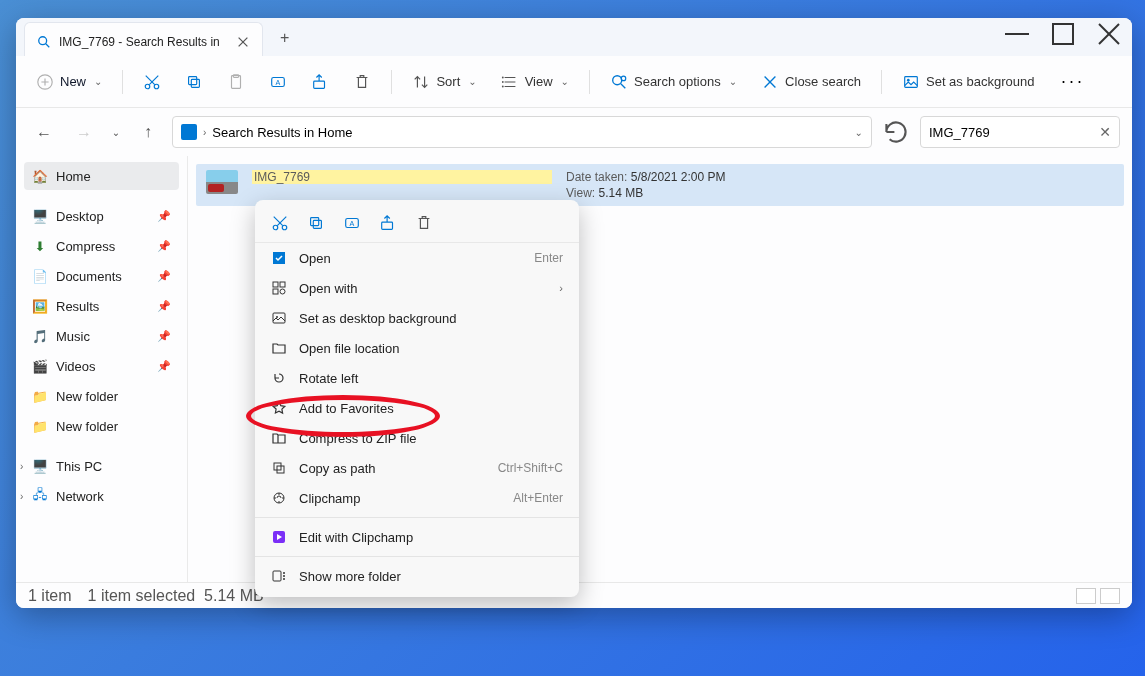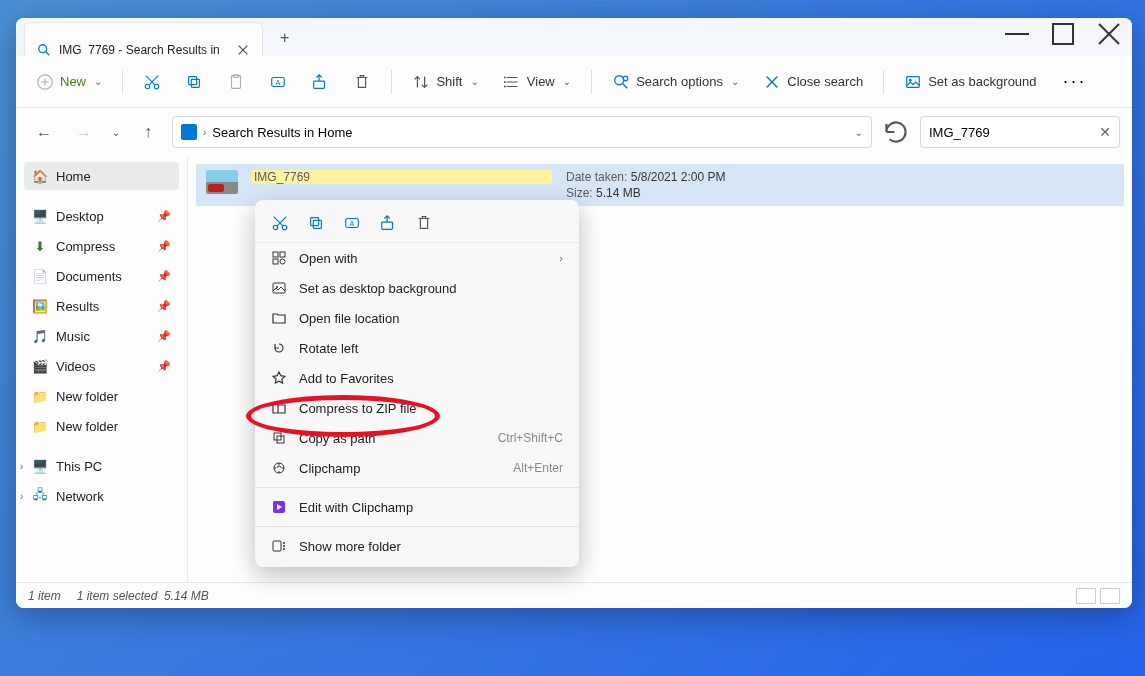--- a/index.html
+++ b/index.html
@@ -1,21 +1,21 @@
 <!DOCTYPE html>
 <html><head>
 <meta charset="utf-8">
 <style>
 * { margin: 0; padding: 0; box-sizing: border-box; font-family: "Segoe UI", sans-serif; }
 body { background: linear-gradient(135deg, #4a8fd4 0%, #2563eb 100%); width: 1145px; height: 676px; overflow: hidden; position: relative; }
 
 .window { position: absolute; top: 18px; left: 16px; width: 1116px; height: 590px; background: #f7f9fc; border-radius: 8px; box-shadow: 0 8px 32px rgba(0,0,0,0.3); display: flex; flex-direction: column; overflow: hidden; }
 
 .titlebar { height: 38px; display: flex; align-items: flex-start; background: #f3f6fb; }
-.tab { display: flex; align-items: center; gap: 8px; background: #fdfdfe; border-radius: 6px 6px 0 0; padding: 20px 12px; margin: 4px 0 0 8px; border: 1px solid #e2e6ee; border-bottom: none; font-size: 12px; color: #222; min-width: 200px; }
+.tab { display: flex; align-items: center; gap: 8px; background: #fdfdfe; border-radius: 6px 6px 0 0; padding: 12px 12px; margin: 4px 0 0 8px; border: 1px solid #e2e6ee; border-bottom: none; font-size: 12px; color: #222; min-width: 200px; }
 .tab .search-glyph { width: 14px; height: 14px; color: #0078d4; }
 .tab-close { width: 14px; height: 14px; color: #555; cursor: pointer; }
 .new-tab { width: 32px; height: 32px; display: flex; align-items: center; justify-content: center; margin: 4px 0 0 6px; color: #555; font-size: 16px; cursor: pointer; }
 .spacer { flex: 1; }
 .win-controls { display: flex; }
 .win-btn { width: 46px; height: 32px; display: flex; align-items: center; justify-content: center; color: #333; cursor: pointer; }
 
 .toolbar { height: 52px; display: flex; align-items: center; padding: 0 12px; gap: 8px; background: #fdfdfe; border-bottom: 1px solid #e8e8e8; font-size: 13px; }
 .tool-btn { display: flex; align-items: center; gap: 6px; padding: 6px 8px; border-radius: 4px; cursor: pointer; color: #333; }
 .tool-btn .ic { width: 18px; height: 18px; color: #0078d4; }
@@ -47,21 +47,21 @@
 .result-row { display: flex; align-items: flex-start; background: #d6e6f7; border-radius: 2px; padding: 6px 10px; gap: 14px; font-size: 12px; }
 .thumb { width: 32px; height: 24px; background: linear-gradient(#87ceeb 50%, #888 50%); border-radius: 2px; position: relative; overflow: hidden; }
 .thumb::after { content: ""; position: absolute; bottom: 2px; left: 2px; width: 16px; height: 8px; background: #b22222; border-radius: 2px; }
 .fname { background: #fff3a0; padding: 0 2px; }
 .meta-col { display: flex; flex-direction: column; gap: 2px; color: #5a5a5a; }
 .meta-col b { color: #333; font-weight: normal; }
 .col1 { flex: 0 0 300px; }
 .col2 { flex: 0 0 260px; }
 .col3 { flex: 0 0 180px; }
 
-.statusbar { height: 26px; display: flex; align-items: center; padding: 0 12px; font-size: 12px; color: #555; gap: 16px; background: #fdfdfe; border-top: 1px solid #e8e8e8; font-style: italic; }
+.statusbar { height: 26px; display: flex; align-items: center; padding: 0 12px; font-size: 16px; color: #555; gap: 16px; background: #fdfdfe; border-top: 1px solid #e8e8e8; }
 .view-toggles { margin-left: auto; display: flex; gap: 4px; }
 .vt { width: 20px; height: 16px; border: 1px solid #ccc; background: #fff; cursor: pointer; }
 
 .ctx-menu { position: absolute; top: 200px; left: 255px; width: 324px; background: #f8f8f8; border-radius: 8px; box-shadow: 0 8px 24px rgba(0,0,0,0.25); padding: 6px 0; font-size: 13px; z-index: 100; }
 .ctx-toolbar { display: flex; gap: 18px; padding: 8px 16px 10px; border-bottom: 1px solid #e8e8e8; }
 .ctx-toolbar .ic { width: 18px; height: 18px; color: #0078d4; cursor: pointer; }
 .ctx-toolbar .ic.del { color: #555; }
 .ctx-item { display: flex; align-items: center; gap: 12px; padding: 7px 16px; cursor: pointer; color: #222; position: relative; }
 .ctx-item .ic { width: 16px; height: 16px; color: #333; flex-shrink: 0; }
 .ctx-item .shortcut { margin-left: auto; color: #888; font-size: 12px; }
@@ -112,21 +112,21 @@
     </div>
   </div>
 
   <div class="toolbar">
     <div class="tool-btn">
       <span class="ic dis"><svg viewBox="0 0 20 20">
             <circle cx="10" cy="10" r="8" fill="none" stroke="currentColor" stroke-width="1.3"></circle>
             <line x1="10" y1="6" x2="10" y2="14" stroke="currentColor" stroke-width="1.3"></line>
             <line x1="6" y1="10" x2="14" y2="10" stroke="currentColor" stroke-width="1.3"></line>
           </svg></span>
-      <span style="color:#4d7c0f">New</span>
+      <span style="color:#0f172a">New</span>
       <span class="chev">⌄</span>
     </div>
     <div class="tool-sep"></div>
     <div class="tool-btn">
         <span class="ic"><svg viewBox="0 0 20 20">
             <circle cx="5" cy="15" r="2.5" fill="none" stroke="currentColor" stroke-width="1.3"></circle>
             <circle cx="15" cy="15" r="2.5" fill="none" stroke="currentColor" stroke-width="1.3"></circle>
             <line x1="17" y1="3" x2="7" y2="13" stroke="currentColor" stroke-width="1.3"></line>
             <line x1="3" y1="3" x2="13" y2="13" stroke="currentColor" stroke-width="1.3"></line>
           </svg></span>
@@ -158,21 +158,21 @@
     <div class="tool-btn">
         <span class="ic" style="color:#555"><svg viewBox="0 0 20 20">
             <path d="M4 5 h12 M8 5 V3 h4 v2 M6 5 v11 h8 V5" fill="none" stroke="currentColor" stroke-width="1.3"></path>
           </svg></span>
       </div>
     <div class="tool-sep"></div>
     <div class="tool-btn">
         <span class="ic" style="color:#555"><svg viewBox="0 0 20 20">
             <path d="M6 4 v12 M3 7 l3-3 l3 3 M14 16 V4 M11 13 l3 3 l3-3" fill="none" stroke="currentColor" stroke-width="1.3"></path>
           </svg></span>
-        <span>Shift</span>
+        <span>Sort</span>
         <span class="chev">⌄</span>
       </div>
     <div class="tool-btn">
         <span class="ic" style="color:#555"><svg viewBox="0 0 20 20">
             <line x1="4" y1="5" x2="16" y2="5" stroke="currentColor" stroke-width="1.3"></line>
             <line x1="4" y1="10" x2="16" y2="10" stroke="currentColor" stroke-width="1.3"></line>
             <line x1="4" y1="15" x2="16" y2="15" stroke="currentColor" stroke-width="1.3"></line>
             <circle cx="2" cy="5" r="1" fill="currentColor"></circle>
             <circle cx="2" cy="10" r="1" fill="currentColor"></circle>
             <circle cx="2" cy="15" r="1" fill="currentColor"></circle>
@@ -291,21 +291,21 @@
     </div>
 
     <div class="content">
       <div class="result-row">
         <div class="thumb"></div>
         <div class="col1 meta-col">
           <span class="fname">IMG_7769</span>
         </div>
         <div class="col3 meta-col">
           <span><span>Date taken:</span> <b>5/8/2021 2:00 PM</b></span>
-          <span><span>Size:</span> <b>5.14 MB</b></span>
+          <span><span>View:</span> <b>5.14 MB</b></span>
         </div>
       </div>
     </div>
   </div>
 
   <div class="statusbar">
     <span>1 item</span>
     <span><span>1 item selected</span>&nbsp;&nbsp;<span>5.14 MB</span></span>
     <div class="view-toggles">
       <div class="vt"></div>
@@ -332,20 +332,28 @@
         </svg></span>
     <span class="ic"><svg viewBox="0 0 20 20">
           <rect x="3" y="9" width="12" height="8" rx="1" fill="none" stroke="currentColor" stroke-width="1.3"></rect>
           <path d="M9 9 V3 M6 5 L9 2 L12 5" fill="none" stroke="currentColor" stroke-width="1.3"></path>
         </svg></span>
     <span class="ic del"><svg viewBox="0 0 20 20">
           <path d="M4 5 h12 M8 5 V3 h4 v2 M6 5 v11 h8 V5" fill="none" stroke="currentColor" stroke-width="1.3"></path>
         </svg></span>
   </div>
   <div class="ctx-item">
+      <span class="ic" style="color:#0078d4"><svg viewBox="0 0 16 16">
+          <rect x="2" y="2" width="12" height="12" fill="currentColor"></rect>
+          <path d="M5 8 l2 2 l4-4" stroke="#fff" stroke-width="1.5" fill="none"></path>
+        </svg></span>
+      <span>Open</span>
+      <span class="shortcut">Enter</span>
+    </div>
+  <div class="ctx-item">
       <span class="ic"><svg viewBox="0 0 16 16">
           <rect x="2" y="2" width="5" height="5" fill="none" stroke="currentColor"></rect>
           <rect x="9" y="2" width="5" height="5" fill="none" stroke="currentColor"></rect>
           <rect x="2" y="9" width="5" height="5" fill="none" stroke="currentColor"></rect>
           <circle cx="11.5" cy="11.5" r="2.5" fill="none" stroke="currentColor"></circle>
         </svg></span>
       <span>Open with</span>
       <span class="sub-arrow">›</span>
     </div>
   <div class="ctx-item">

